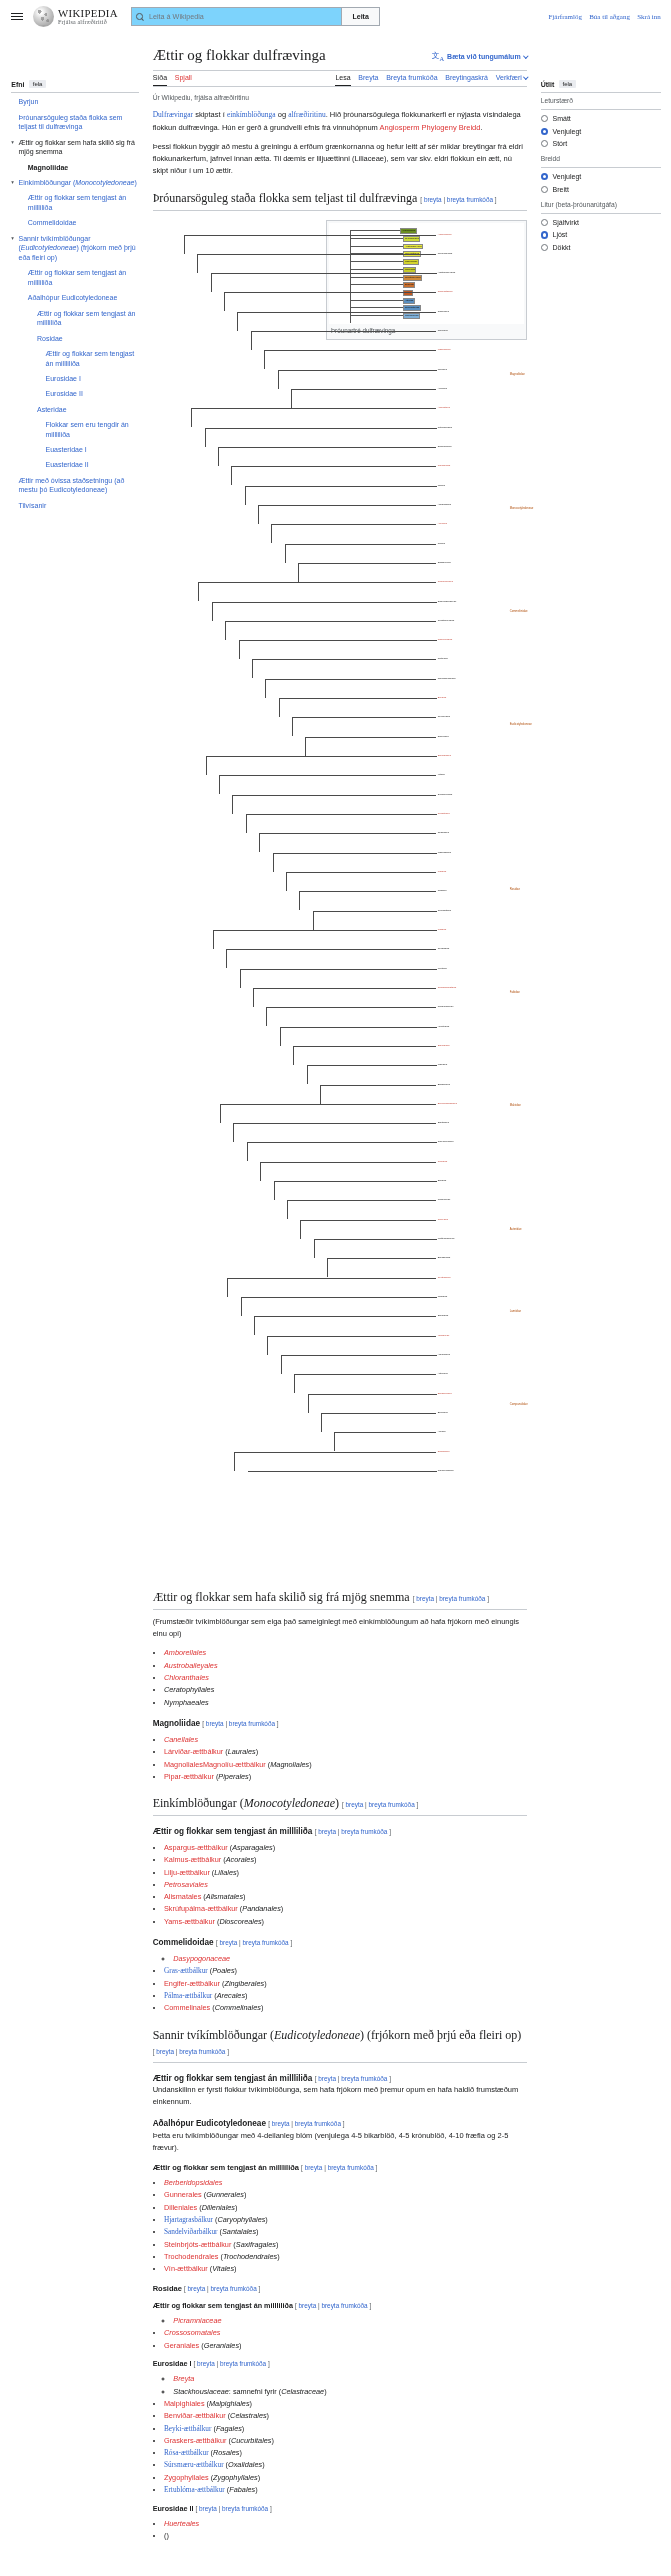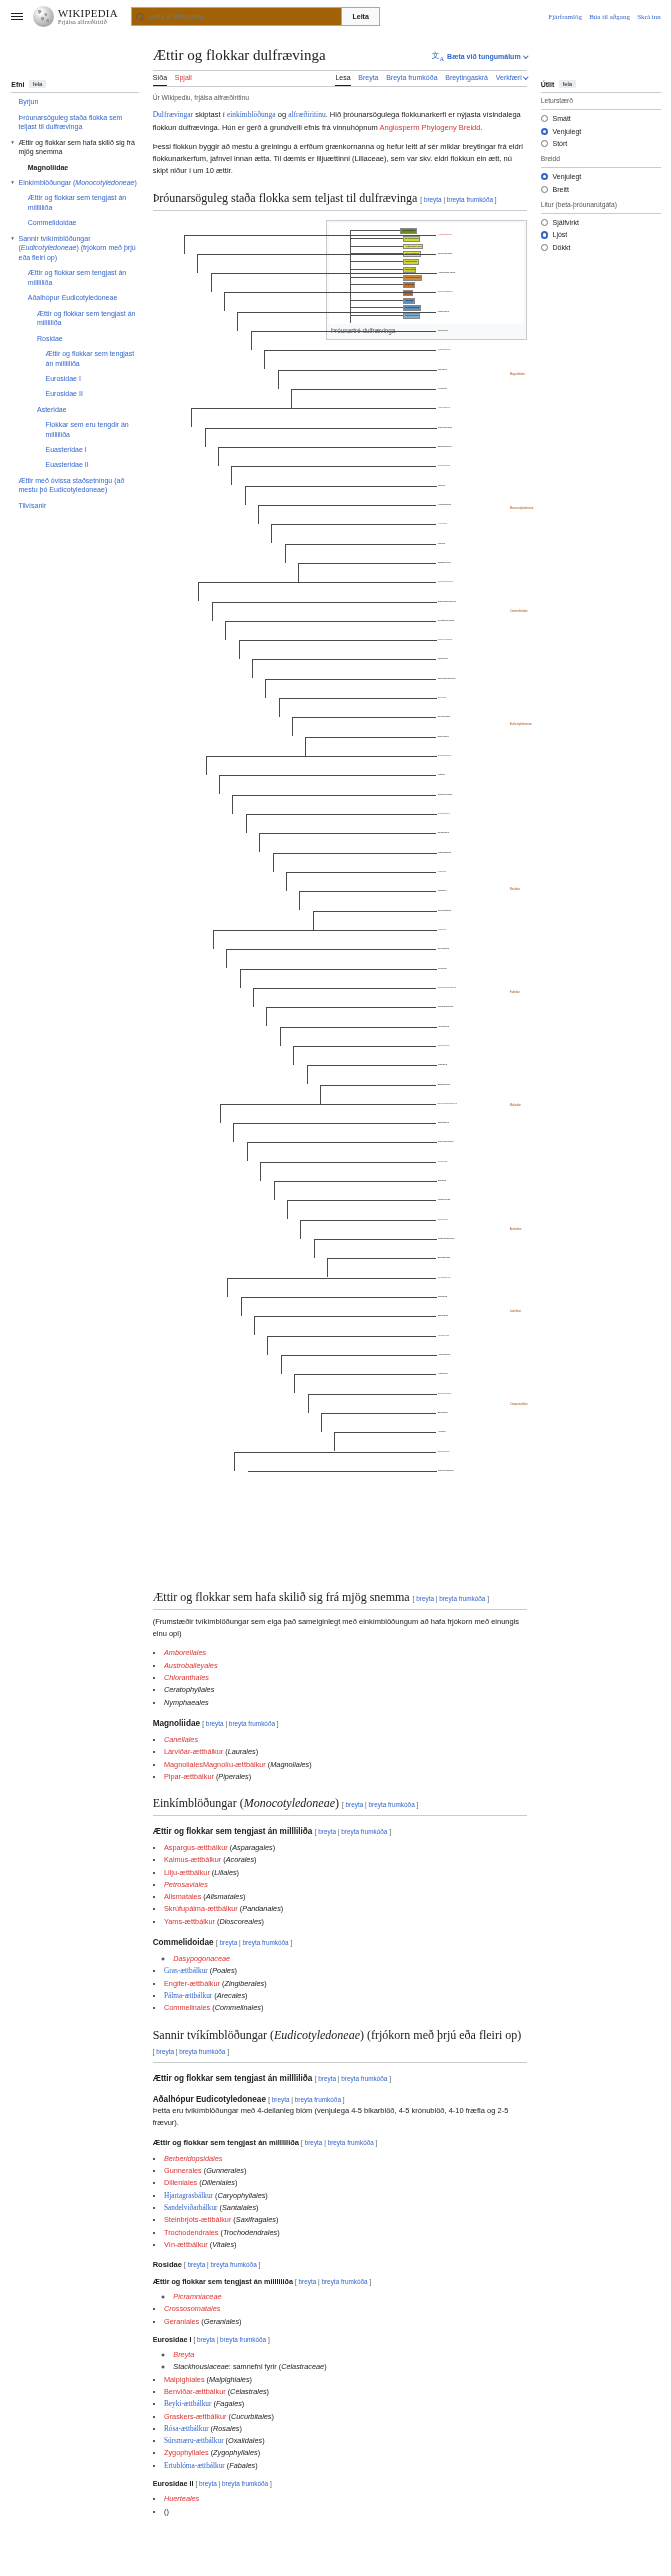--- a/index.html
+++ b/index.html
@@ -24,21 +24,21 @@
     background:
       radial-gradient(circle at 30% 25%, rgba(90,90,90,.55) 0 9%, transparent 10%),
       radial-gradient(circle at 62% 40%, rgba(90,90,90,.45) 0 8%, transparent 9%),
       radial-gradient(circle at 45% 62%, rgba(90,90,90,.45) 0 11%, transparent 12%),
       radial-gradient(circle at 72% 72%, rgba(90,90,90,.4) 0 7%, transparent 8%),
       repeating-linear-gradient(transparent 0 2.6px, rgba(120,120,120,.22) 2.6px 3.1px);
   }
   .wm-txt { margin-left:3.6px; line-height:1.02; }
   .wm-name { font-family:"Liberation Serif", serif; font-size:10.8px; letter-spacing:0.3px; color:#202122; }
   .wm-tag { font-family:"Liberation Serif", serif; font-size:6px; color:#54595d; letter-spacing:0.2px; }
-  #searchbox { display:flex; width:249px; height:19.6px; border:0.5px solid #a2a9b1; background:#a16207; }
+  #searchbox { display:flex; width:249px; height:19.6px; border:0.5px solid #a2a9b1; background:#7dd3fc; }
   #searchbox .inner { flex:1; display:flex; align-items:center; padding:0 4.1px; }
   .mag { width:6.7px; height:6.7px; border:0.9px solid #54595d; border-radius:50%;
         position:relative; margin-right:4.1px; flex:0 0 auto;}
   .mag:after{content:"";position:absolute;width:0.9px;height:3.1px;background:#54595d;
         right:-1px;bottom:-2.6px;transform:rotate(-45deg);}
   #searchbox input { border:0; outline:0; width:100%; font-size:7.2px; color:#202122;
         font-family:"Liberation Sans", sans-serif; background:transparent;}
   #searchbox input::placeholder{color:#72777d;}
   #search-go { width:38px; border-left:0.5px solid #a2a9b1; background:#f8f9fa;
         display:flex;align-items:center;justify-content:center;font-weight:bold;font-size:7px;cursor:pointer;}
@@ -583,20 +583,21 @@
             <li><span class="lnk">Pálma-ættbálkur</span> (<i>Arecales</i>)</li>
             <li><span class="lnk-red">Commelinales</span> (<i>Commelinales</i>)</li>
           </ul>
         </div>
         <div>
           <h2 class="sec"><span>Sannir tvíkímblöðungar (<i>Eudicotyledoneae</i>) (frjókorn með þrjú eða fleiri op)</span> <span class="edit">[ <a>breyta</a> | <a>breyta frumkóða</a> ]</span></h2>
           <div class="secrule"></div>
         </div>
         <div>
           <h3 class="sec"><span>Ættir og flokkar sem tengjast án millliliða</span> <span class="edit">[ <a>breyta</a> | <a>breyta frumkóða</a> ]</span></h3>
+          <p class="body">Undanskilinn er fyrsti flokkur tvíkímblöðunga, sem hafa frjókorn með þremur opum en hafa haldið frumstæðum einkennum.</p>
         </div>
         <div>
           <h3 class="sec"><span>Aðalhópur Eudicotyledoneae</span> <span class="edit">[ <a>breyta</a> | <a>breyta frumkóða</a> ]</span></h3>
           <p class="body">Þetta eru tvíkímblöðungar með 4-deilanleg blóm (venjulega 4-5 bikarblöð, 4-5 krónublöð, 4-10 fræfla og 2-5 frævur).</p>
         </div>
         <div>
           <h4 class="sec"><span>Ættir og flokkar sem tengjast án millliliða</span> <span class="edit">[ <a>breyta</a> | <a>breyta frumkóða</a> ]</span></h4>
           <ul class="taxa">
             <li><span class="lnk-red"><i>Berberidopsidales</i></span></li>
             <li><span class="lnk-red">Gunnerales</span> (<i>Gunnerales</i>)</li>

